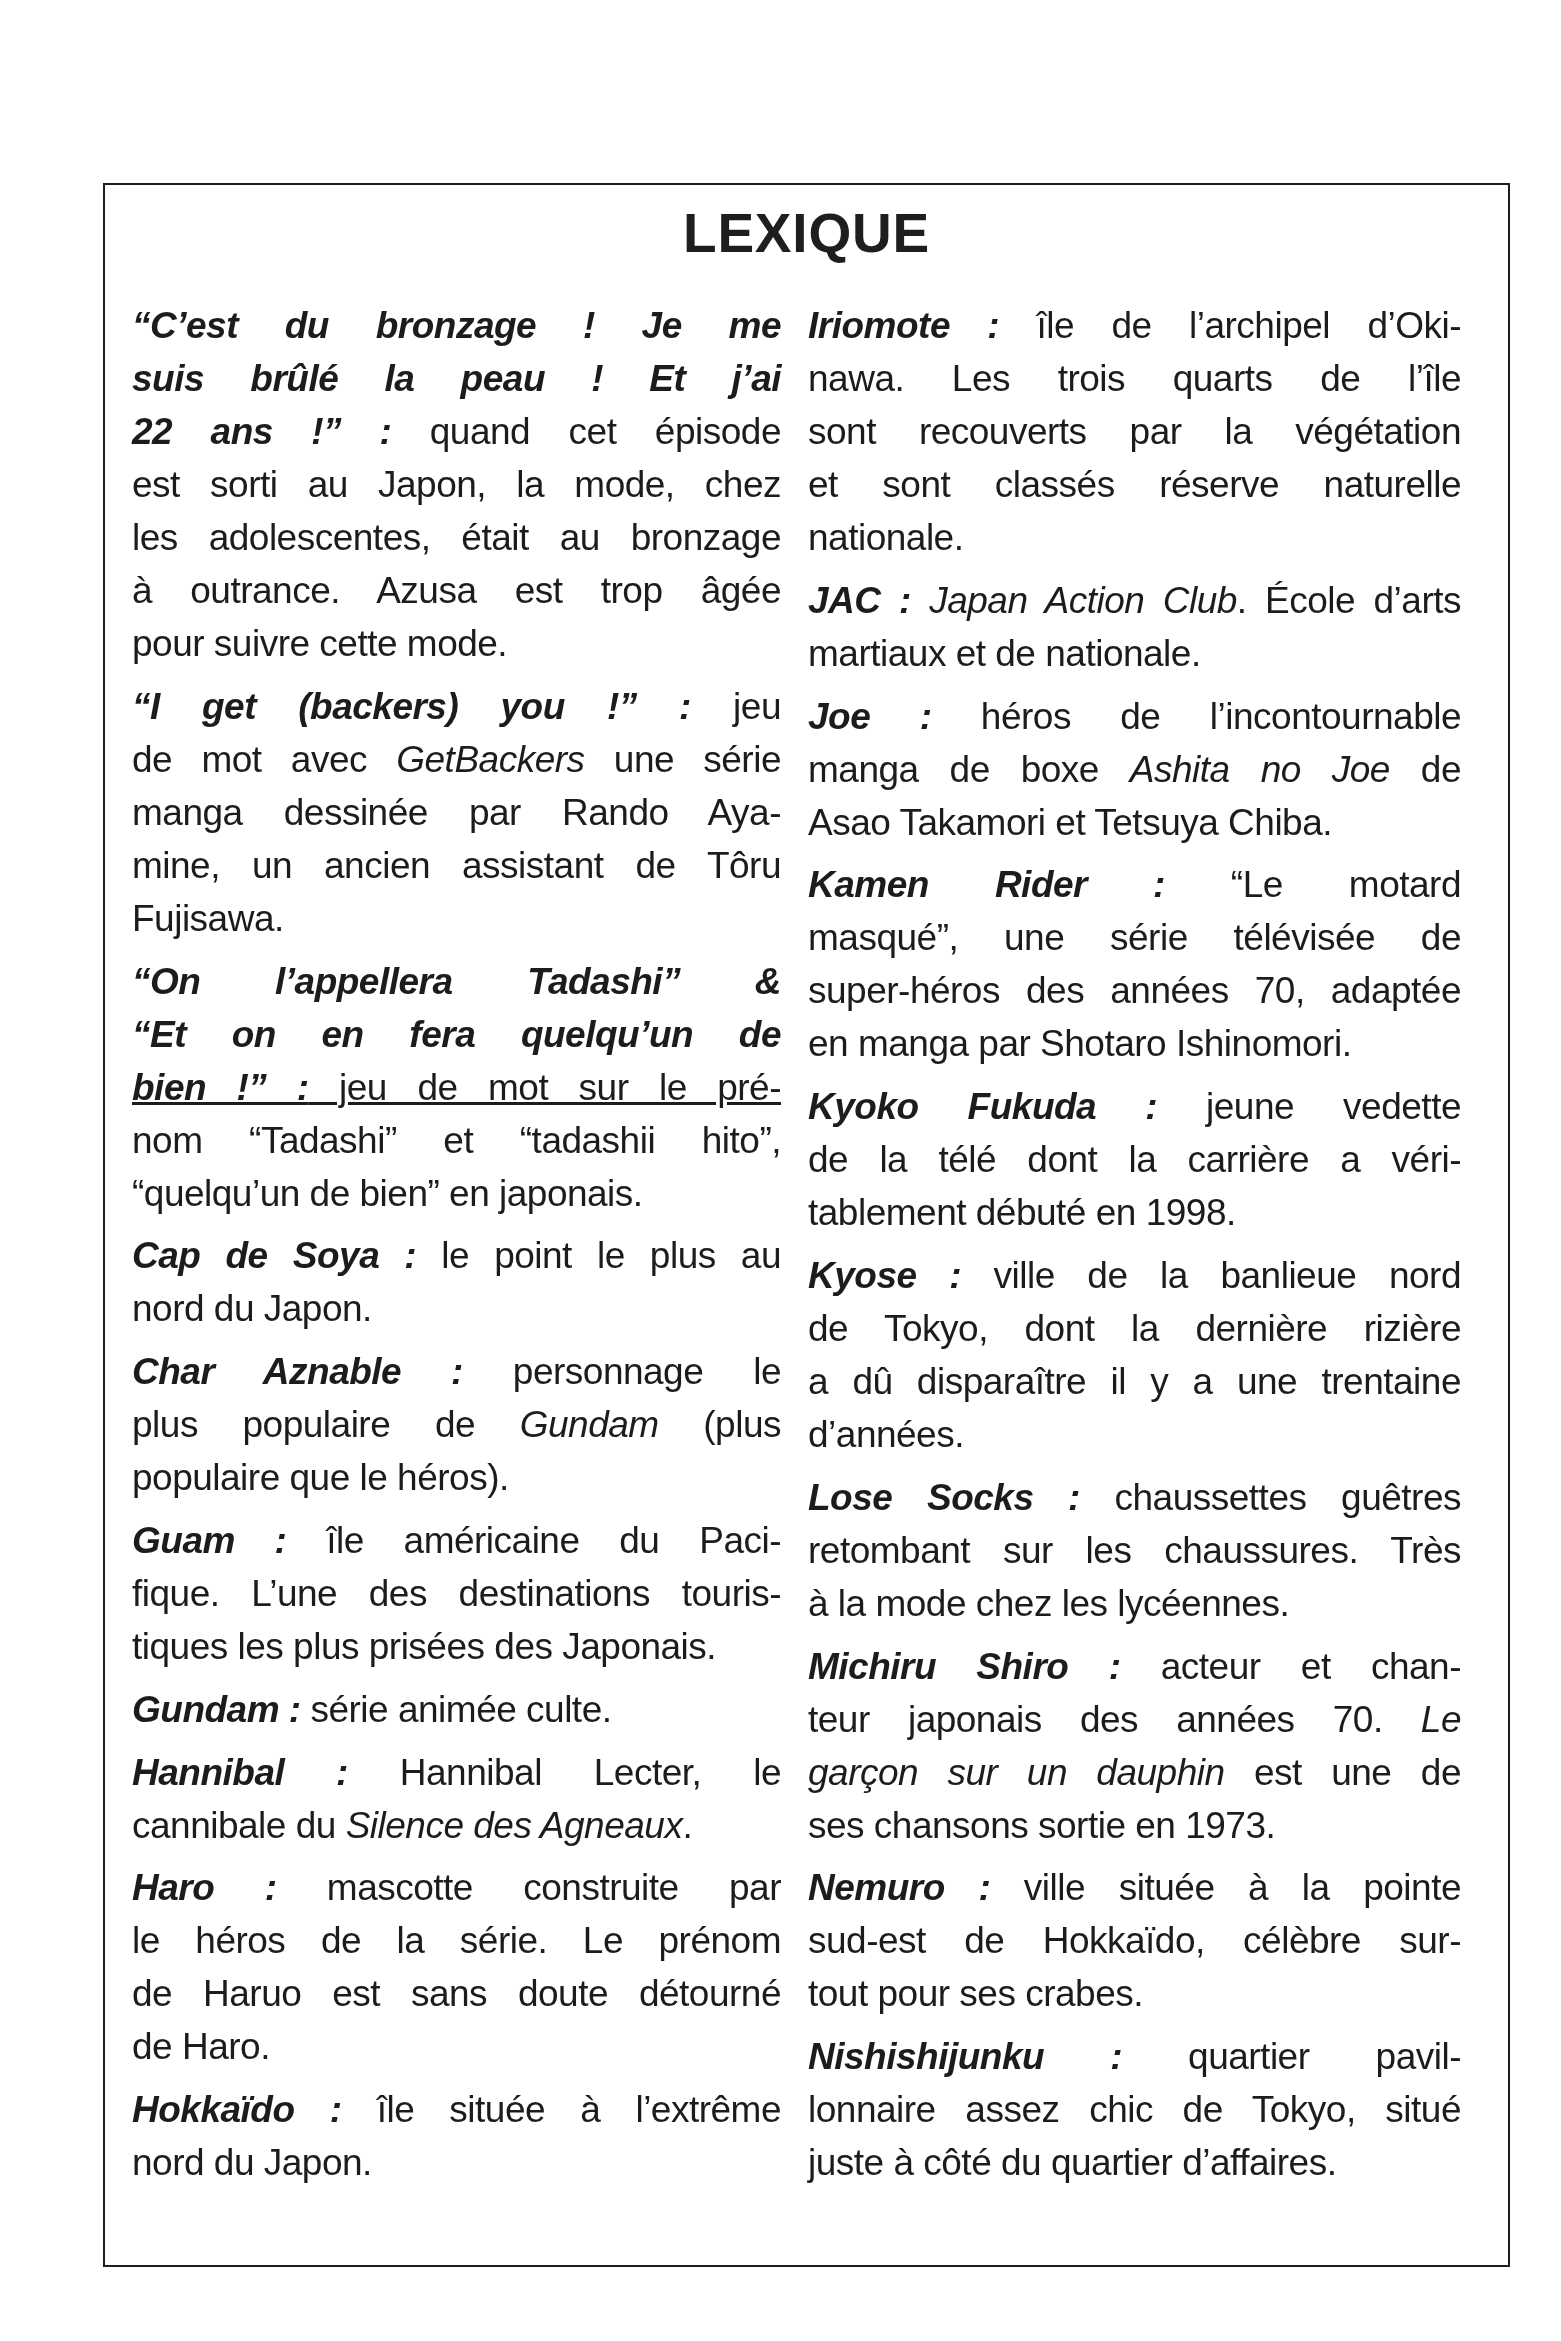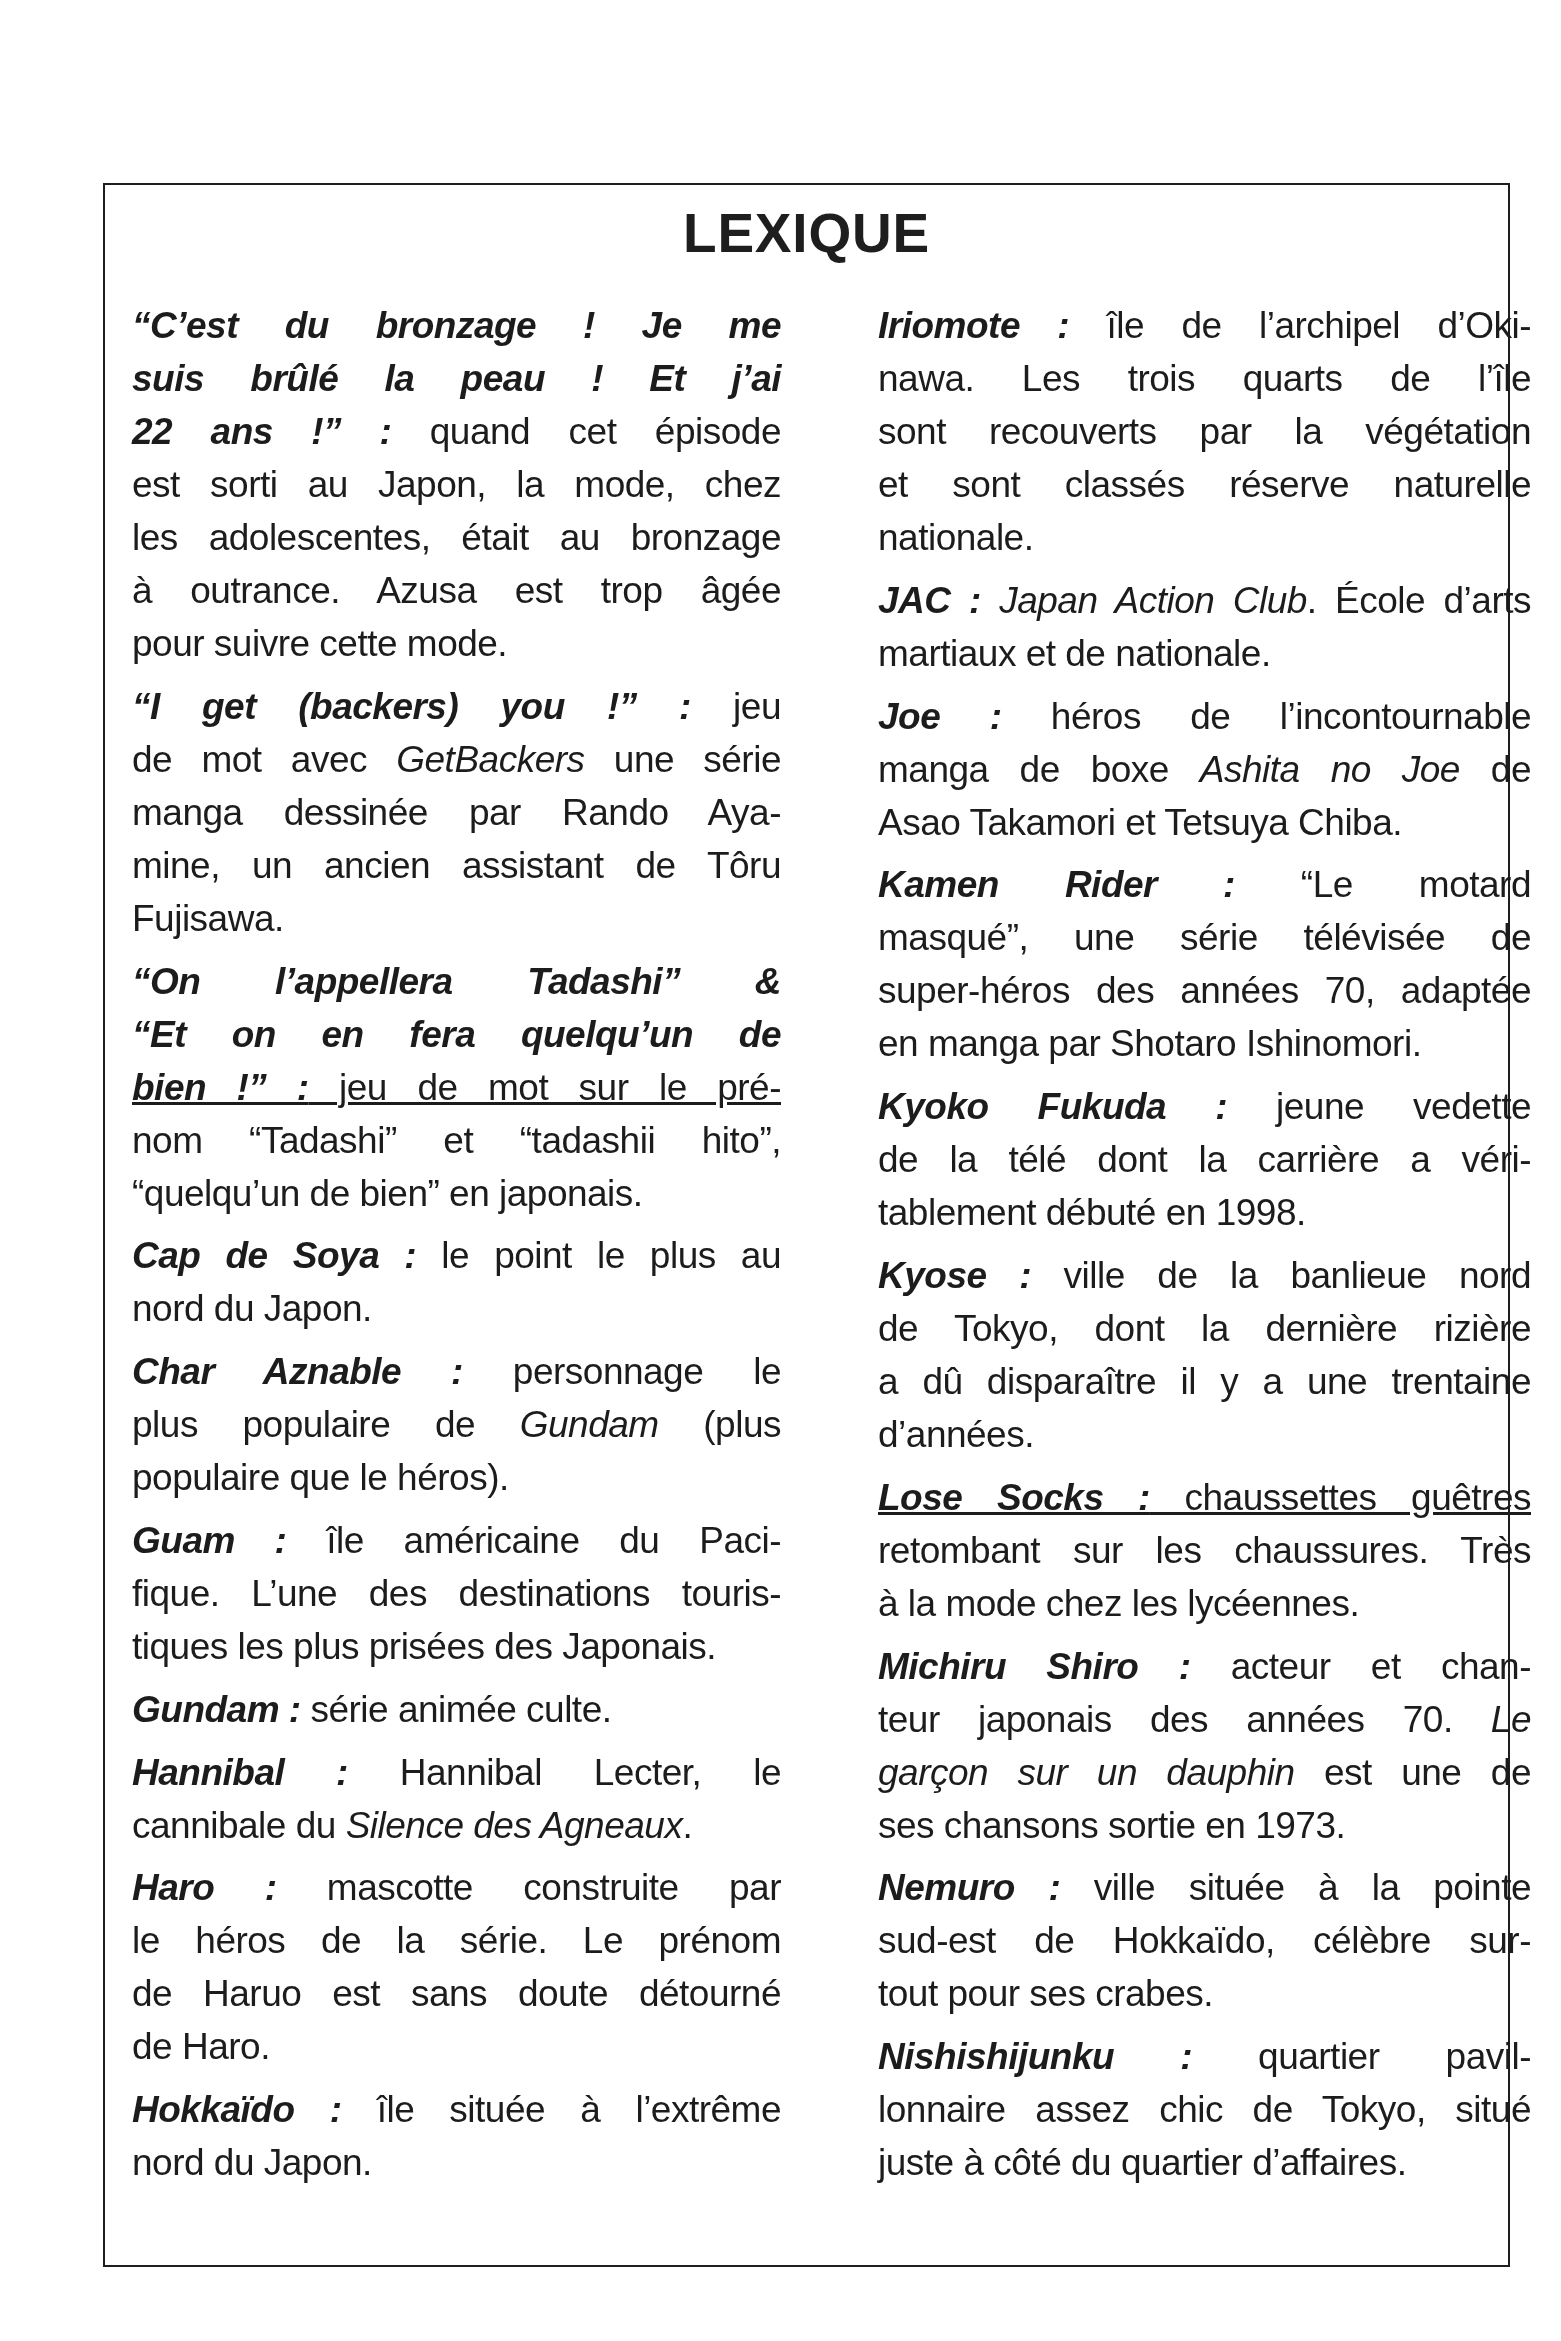--- a/index.html
+++ b/index.html
@@ -12,21 +12,21 @@
     width: 1403px; height: 2080px;
     border: 2.4px solid #1e1e1e;
   }
   .title {
     position: absolute; left: 0; right: 0; top: 16.3px;
     text-align: center; font-weight: bold; font-size: 55px;
     letter-spacing: 0.8px; line-height: 65px; color: #1e1e1e;
   }
   .col { position: absolute; top: 114px; }
   .col.left { left: 27px; width: 649px; }
-  .col.right { left: 773px; width: 653px; }
+  .col.right { left: 703px; width: 653px; }
   .entry { margin-bottom: 9.8px; }
   .line {
     display: block; font-size: 37px; line-height: 53px; height: 53px;
     white-space: nowrap; text-align: justify; text-align-last: justify;
     letter-spacing: -0.5px; word-spacing: 0px;
   }
   .line.last { text-align: left; text-align-last: left; }
   .term { font-weight: bold; font-style: italic; }
   .it { font-style: italic; }
 </style>
@@ -119,21 +119,21 @@
         <div class="line" style="white-space: normal;"><span>de la télé dont la carrière a véri-</span></div>
         <div class="line last" style="white-space: normal;"><span>tablement débuté en 1998.</span></div>
       </div>
       <div class="entry">
         <div class="line" style="white-space: normal;"><span class="term">Kyose :</span><span> ville de la banlieue nord</span></div>
         <div class="line" style="white-space: normal;"><span>de Tokyo, dont la dernière rizière</span></div>
         <div class="line" style="white-space: normal;"><span>a dû disparaître il y a une trentaine</span></div>
         <div class="line last" style="white-space: normal;"><span>d’années.</span></div>
       </div>
       <div class="entry">
-        <div class="line" style="white-space: normal; text-decoration: underline;"><span class="term">Lose Socks :</span><span> chaussettes guêtres</span></div>
+        <div class="line" style="white-space: normal;"><span class="term">Lose Socks :</span><span> chaussettes guêtres</span></div>
         <div class="line" style="white-space: normal;"><span>retombant sur les chaussures. Très</span></div>
         <div class="line last" style="white-space: normal;"><span>à la mode chez les lycéennes.</span></div>
       </div>
       <div class="entry">
         <div class="line" style="white-space: normal;"><span class="term">Michiru Shiro :</span><span> acteur et chan-</span></div>
         <div class="line" style="white-space: normal;"><span>teur japonais des années 70. </span><span class="it">Le</span></div>
         <div class="line" style="white-space: normal;"><span class="it">garçon sur un dauphin</span><span> est une de</span></div>
         <div class="line last" style="white-space: normal;"><span>ses chansons sortie en 1973.</span></div>
       </div>
       <div class="entry">

